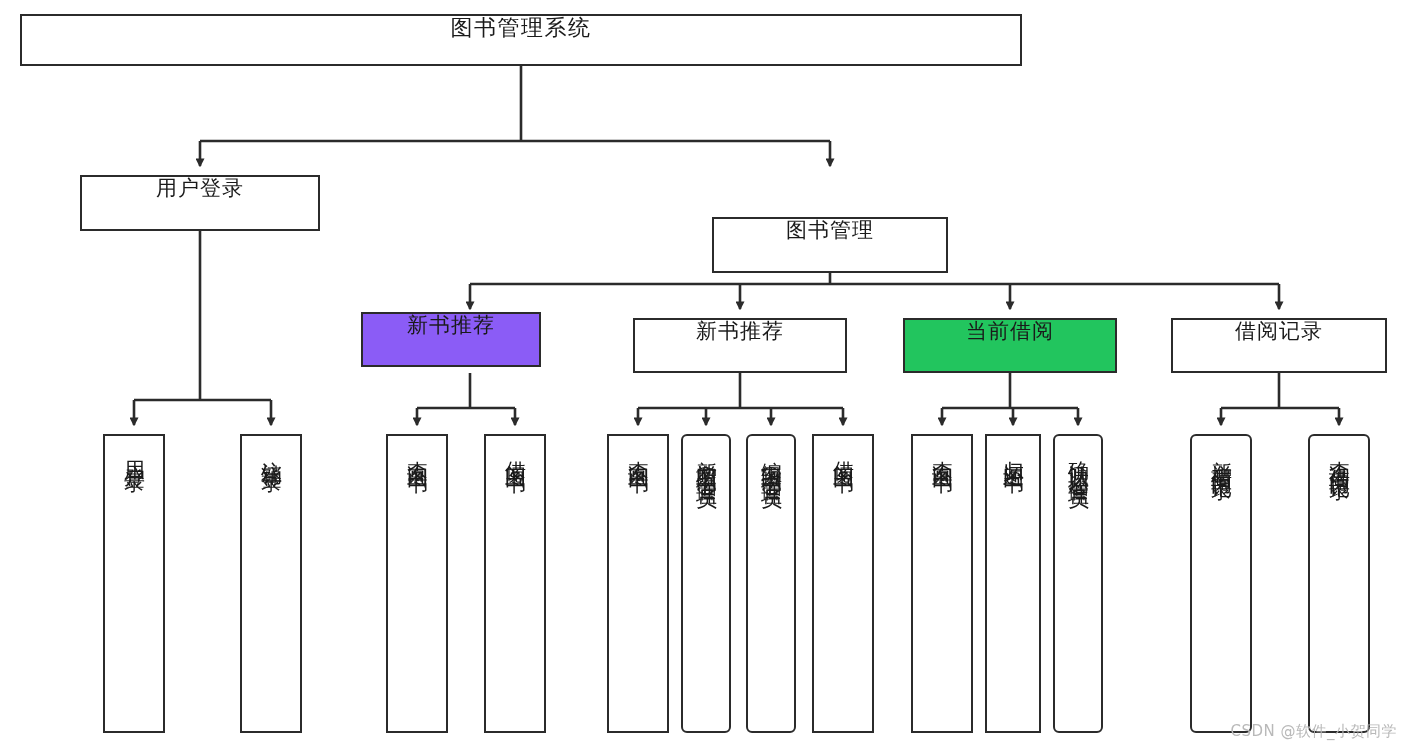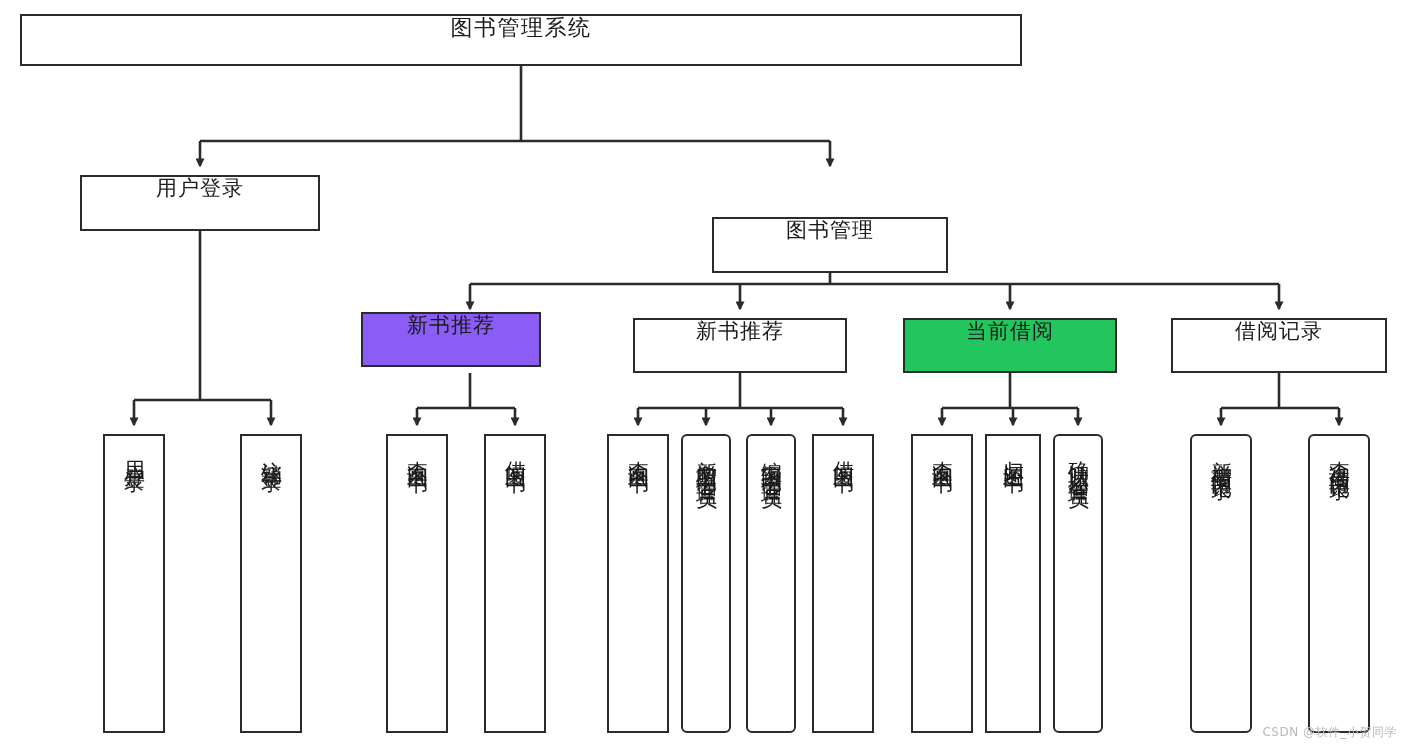--- a/index.html
+++ b/index.html
@@ -63,21 +63,21 @@
     text-orientation: upright;
     font-size: 21px;
     letter-spacing: 4px;
     line-height: 1;
     white-space: nowrap;
   }
   #watermark {
     position: absolute;
     right: 8px;
     bottom: 6px;
-    font-size: 12px;
+    font-size: 15px;
     color: #b9b9b9;
     letter-spacing: 0.5px;
     z-index: 5;
     white-space: nowrap;
     font-family: "DejaVu Sans", "Liberation Sans", sans-serif;
   }
 </style>
 </head>
 <body>
 

